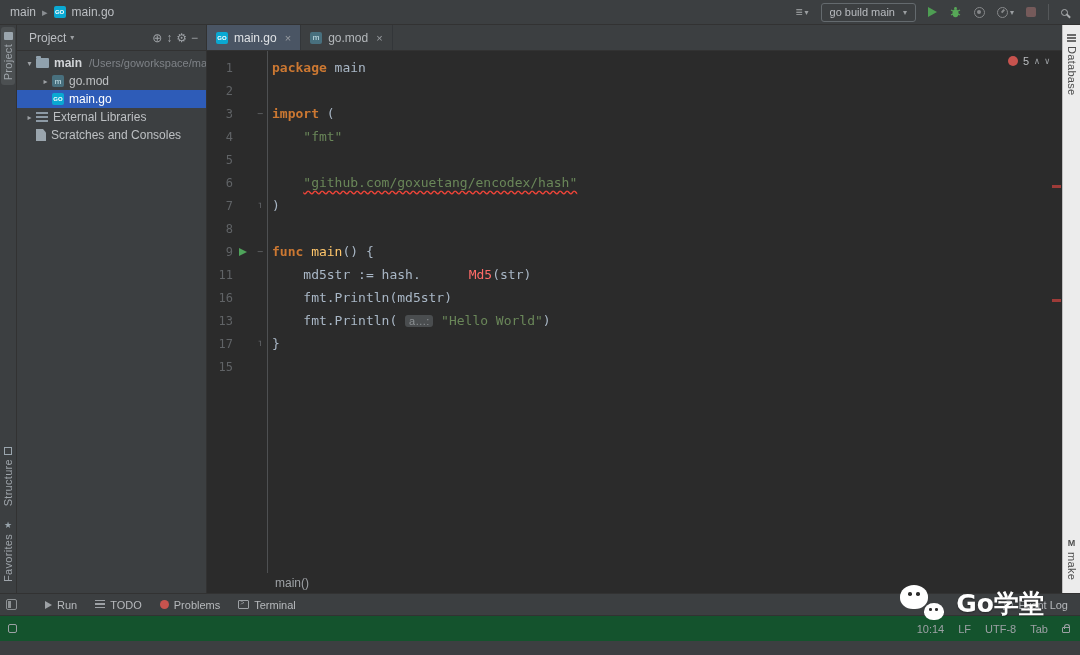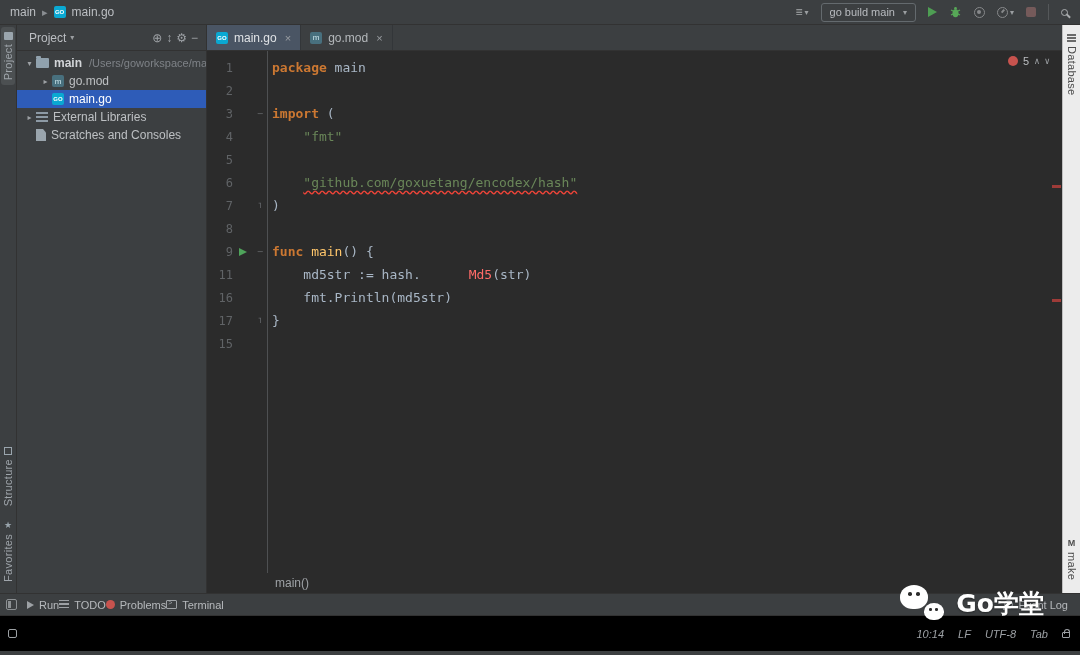--- a/index.html
+++ b/index.html
@@ -111,35 +111,35 @@
 .bulb::after{content:"";position:absolute;left:2.5px;bottom:-3px;width:4px;height:3px;background:#8f8f80;}
 .inspect{position:absolute;top:4px;right:12px;display:flex;align-items:center;gap:5px;z-index:3;}
 .errdot{width:10px;height:10px;border-radius:50%;background:#c7534e;display:inline-block;}
 .errcount{font-size:11px;color:#bbbec1;font-family:"Liberation Sans",sans-serif;}
 .chevbtn{font-size:9px;color:#9da1a5;}
 .stripe-mark{position:absolute;right:1px;width:9px;height:3px;background:#9e3b38;z-index:3;}
 .ebreadcrumb{position:absolute;left:0;right:0;bottom:0;height:20px;line-height:20px;padding-left:68px;font-size:12px;color:#9da1a5;font-family:"Liberation Sans",sans-serif;background:#2b2b2b;z-index:2;}
 
 
 .bottombar{height:22px;flex:none;background:#3c3f41;border-top:1px solid #323232;display:flex;align-items:center;justify-content:space-between;padding:0 12px 0 6px;font-size:11px;color:#b6b9bc;}
-.bb-left,.bb-right{display:flex;align-items:center;}
+.bb-left,.bb-right{display:flex;align-items:center;gap:18px;}
 .bbtn{display:flex;align-items:center;gap:5px;}
 .bic{display:inline-flex;}
 .bic-run{width:0;height:0;border-left:7px solid #9da1a5;border-top:4px solid transparent;border-bottom:4px solid transparent;}
 .bic-todo{width:10px;height:9px;background:repeating-linear-gradient(#9da1a5 0 1.5px,transparent 1.5px 3.5px);}
 .bic-problems{width:9px;height:9px;border-radius:50%;background:#c7534e;}
 .bic-terminal{width:11px;height:9px;border:1px solid #9da1a5;border-radius:1px;position:relative;}
 .bic-terminal::before{content:">";position:absolute;left:1px;top:-2px;font-size:7px;color:#9da1a5;}
 .bic-eventlog{width:9px;height:9px;border:1px solid #9da1a5;border-radius:50%;position:relative;}
 .bic-eventlog::after{content:"";position:absolute;left:-2px;bottom:-2px;width:3px;height:2px;background:#9da1a5;}
 .switcher{width:11px;height:11px;border:1px solid #8c9093;border-radius:2px;margin-right:10px;position:relative;display:inline-block;}
 .switcher::before{content:"";position:absolute;left:1px;top:1px;width:3px;height:7px;background:#8c9093;}
 
 
-.statusbar{height:36px;flex:none;background:#000000;border-top:1px solid #323232;display:flex;align-items:center;justify-content:space-between;padding:0 10px 0 8px;font-size:11px;color:#9da1a5;font-style:italic;}
+.statusbar{height:26px;flex:none;background:#14532d;border-top:1px solid #323232;display:flex;align-items:center;justify-content:space-between;padding:0 10px 0 8px;font-size:11px;color:#9da1a5;}
 .sb-right{display:flex;align-items:center;gap:14px;}
 .lock{width:8px;height:6px;border:1px solid #9da1a5;border-radius:1px;position:relative;margin-top:3px;display:inline-block;}
 .lock::before{content:"";position:absolute;left:1px;top:-4px;width:4px;height:4px;border:1px solid #9da1a5;border-bottom:none;border-radius:3px 3px 0 0;}
 .sb-ico{width:9px;height:9px;border:1px solid #9da1a5;border-radius:2px;display:inline-block;}
 
 
 .watermark{position:absolute;right:36px;bottom:33px;display:flex;align-items:center;gap:10px;z-index:5;}
 .wxlogo{position:relative;width:46px;height:37px;}
 .wx-big{position:absolute;left:0;top:0;width:28px;height:24px;background:#fff;border-radius:50% 50% 46% 46%;}
 .wx-big::before,.wx-big::after{content:"";position:absolute;top:7px;width:3.5px;height:3.5px;border-radius:50%;background:#2b2b2b;}
@@ -377,20 +377,28 @@
             <div class="line">
               <div class="gutter">
                 <span class="lnum">16</span>
                 <span class="gicon"></span>
                 <span class="gfold"></span>
               </div>
               <span class="ctext"><span class="tk tk-pl">    fmt.Println(md5str)</span></span>
             </div>
             <div class="line">
               <div class="gutter">
+                <span class="lnum">13</span>
+                <span class="gicon"></span>
+                <span class="gfold"></span>
+              </div>
+              <span class="ctext"><span class="tk tk-pl">    fmt.Println( </span><span class="tk tk-hint">a…:</span><span class="tk tk-pl"> </span><span class="tk tk-str">"Hello World"</span><span class="tk tk-pl">)</span></span>
+            </div>
+            <div class="line">
+              <div class="gutter">
                 <span class="lnum">17</span>
                 <span class="gicon"></span>
                 <span class="gfold fold-close"></span>
               </div>
               <span class="ctext"><span class="tk tk-pl">}</span></span>
             </div>
             <div class="line">
               <div class="gutter">
                 <span class="lnum">15</span>
                 <span class="gicon"></span>

